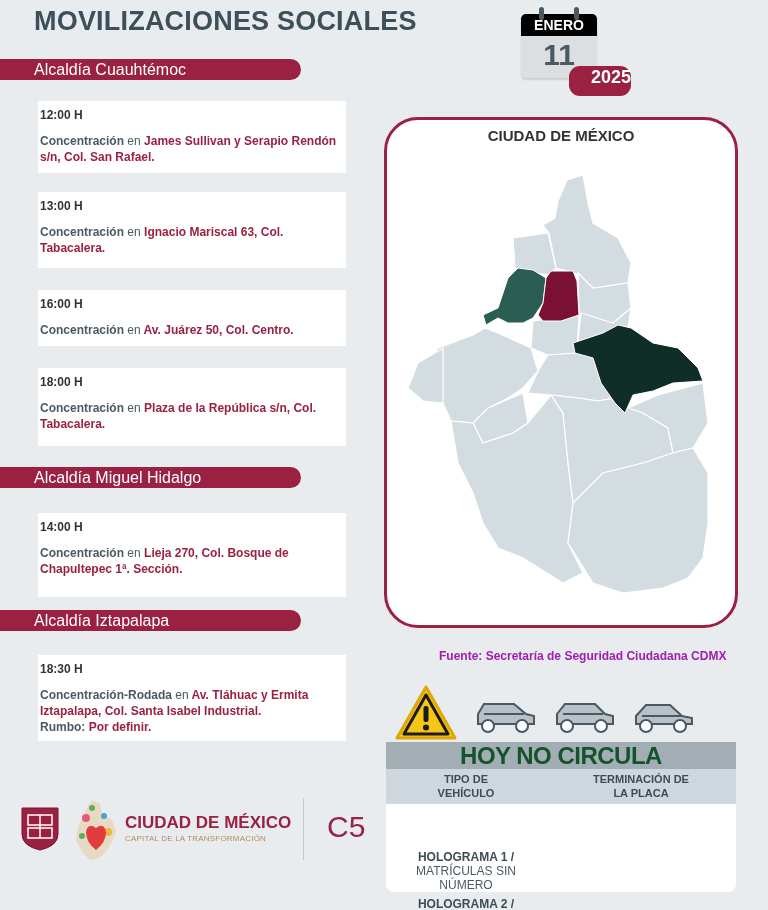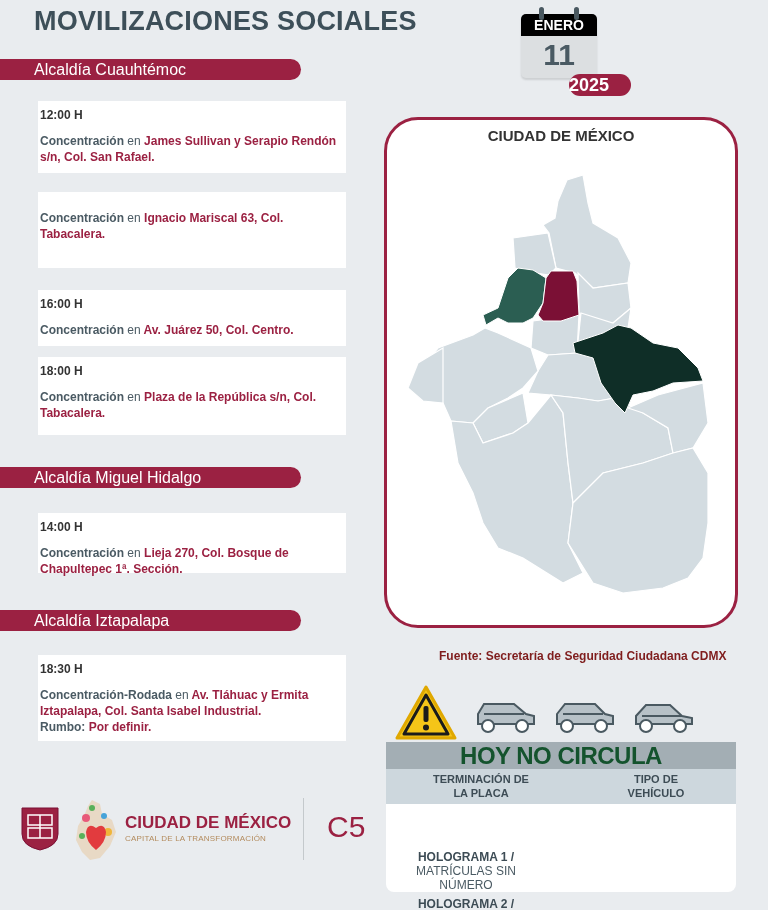--- a/index.html
+++ b/index.html
@@ -3,31 +3,31 @@
 <meta charset="utf-8">
 <style>
   * { box-sizing: border-box; margin: 0; padding: 0; }
   body { width: 768px; height: 910px; background: #e9ecef; font-family: "Liberation Sans", sans-serif; position: relative; overflow: hidden; }
   .title { position: absolute; left: 34px; top: 6px; font-size: 27px; font-weight: 700; color: #3d4f59; letter-spacing: 0.2px; }
   .calendar { position: absolute; left: 519px; top: 4px; width: 115px; height: 84px; }
   .cal-body { position: absolute; left: 2px; top: 10px; width: 76px; height: 64px; background: #dcdfe1; border-radius: 5px; box-shadow: 0 2px 2px rgba(0,0,0,0.12); }
   .cal-head { position: absolute; left: 2px; top: 10px; width: 76px; height: 22px; background: #000000; border-radius: 5px 5px 0 0; color: #fff; font-weight: 700; font-size: 14px; text-align: center; line-height: 22px; }
   .cal-ring { position: absolute; top: 3px; width: 5px; height: 13px; background: #4a5961; border-radius: 3px; }
   .cal-day { position: absolute; left: 2px; top: 34px; width: 76px; text-align: center; font-size: 30px; font-weight: 700; color: #4a5a63; }
-  .cal-year { position: absolute; left: 50px; top: 62px; width: 62px; height: 22px; background: #9b2142; color: #fff; border-radius: 11px; font-weight: 700; font-size: 18px; text-align: left; line-height: 22px; margin-top: 8px; }
+  .cal-year { position: absolute; left: 50px; top: 62px; width: 62px; height: 30px; background: #9b2142; color: #fff; border-radius: 11px; font-weight: 700; font-size: 18px; text-align: right; line-height: 22px; }
   .alcaldia-bar { position: absolute; left: 0; width: 301px; height: 21px; background: #9b2142; border-radius: 0 11px 11px 0; color: #fff; font-size: 16px; line-height: 21px; padding-left: 34px; }
   .card { position: absolute; left: 38px; width: 308px; background: #fff; padding: 7px 2px 0 2px; }
   .card .time { font-size: 12px; font-weight: 700; color: #333; }
   .card .desc { font-size: 12px; font-weight: 700; color: #4a5a63; line-height: 16px; margin-top: 11px; }
   .card .desc .hl { color: #9b2142; }
   .card .desc .norm { font-weight: 400; }
   .map-frame { position: absolute; left: 384px; top: 117px; width: 354px; height: 511px; border: 3px solid #9b2142; border-radius: 34px; background: #fff; }
   .map-title { position: absolute; top: 7px; width: 100%; text-align: center; font-size: 15px; font-weight: 700; color: #333; }
   .map-svg { position: absolute; left: 0; top: 0; }
-  .source { position: absolute; left: 403px; top: 649px; font-size: 12px; font-weight: 700; color: #7f1d1d; padding-left: 36px; }
+  .source { position: absolute; left: 403px; top: 649px; font-size: 12px; font-weight: 700; color: #a21caf; padding-left: 36px; }
   .hnc { position: absolute; left: 386px; top: 680px; width: 350px; height: 212px; }
   .hnc-panel { position: absolute; left: 0; top: 62px; width: 350px; height: 150px; background: #fff; border-radius: 0 0 8px 8px; }
   .hnc-title { position: absolute; left: 0; top: 62px; width: 350px; height: 27px; background: #a3aeb4; color: #14532d; font-size: 24px; font-weight: 700; text-align: center; line-height: 28px; letter-spacing: -0.5px; }
   .hnc-cols { position: absolute; left: 0; top: 89px; width: 350px; height: 35px; background: #cdd7dd; display: flex; }
   .hnc-col { flex: 1; text-align: center; font-size: 11px; font-weight: 700; color: #3d4c55; padding-top: 3px; line-height: 14px; }
   .hnc-body { position: absolute; left: 0; top: 130px; width: 350px; display: flex; margin-top: 40px; }
   .hnc-cell { flex: 1; text-align: center; font-size: 12px; color: #4a5a63; line-height: 14px; }
   .hnc-cell b { color: #3d4c55; }
   .footer { position: absolute; left: 0; top: 790px; width: 380px; height: 80px; }
   .logo-text1 { position: absolute; left: 125px; top: 23px; font-size: 17px; font-weight: 700; color: #9b2142; }
@@ -50,36 +50,37 @@
 </div>
 
 <div class="alcaldia-bar" style="top:59px">Alcaldía Cuauhtémoc</div>
 
 <div class="card" style="top:101px;height:72px">
   <div class="time">12:00 H</div>
   <div class="desc"><span>Concentración</span> <span class="norm">en</span> <span class="hl">James Sullivan y Serapio Rendón s/n, Col. San Rafael.</span></div>
 </div>
 
 <div class="card" style="top:192px;height:76px">
+  <div class="time">13:00 H</div>
   <div class="desc"><span>Concentración</span> <span class="norm">en</span> <span class="hl">Ignacio Mariscal 63, Col. Tabacalera.</span></div>
 </div>
 
 <div class="card" style="top:290px;height:56px">
   <div class="time">16:00 H</div>
   <div class="desc"><span>Concentración</span> <span class="norm">en</span> <span class="hl">Av. Juárez 50, Col. Centro.</span></div>
 </div>
 
-<div class="card" style="top:357px;height:78px">
+<div class="card" style="top:368px;height:78px">
   <div class="time">18:00 H</div>
   <div class="desc"><span>Concentración</span> <span class="norm">en</span> <span class="hl">Plaza de la República s/n, Col. Tabacalera.</span></div>
 </div>
 
 <div class="alcaldia-bar" style="top:467px">Alcaldía Miguel Hidalgo</div>
 
-<div class="card" style="top:513px;height:60px">
+<div class="card" style="top:513px;height:84px">
   <div class="time">14:00 H</div>
   <div class="desc"><span>Concentración</span> <span class="norm">en</span> <span class="hl">Lieja 270, Col. Bosque de Chapultepec 1ª. Sección.</span></div>
 </div>
 
 <div class="alcaldia-bar" style="top:610px">Alcaldía Iztapalapa</div>
 
 <div class="card" style="top:655px;height:86px">
   <div class="time">18:30 H</div>
   <div class="desc"><span>Concentración-Rodada</span> <span class="norm">en</span> <span class="hl">Av. Tláhuac y Ermita Iztapalapa, Col. Santa Isabel Industrial.</span><br><span>Rumbo:</span> <span class="hl">Por definir.</span></div>
 </div>
@@ -146,22 +147,22 @@
   </svg>
   <svg style="position:absolute;left:246px;top:20px" width="64" height="34" viewBox="0 0 64 34">
     <path d="M4 24 L4 16 L14 5 L38 5 L50 16 L60 18 L60 24 Z" fill="#b7c1c7" stroke="#4a5961" stroke-width="2"></path>
     <line x1="10" y1="16" x2="50" y2="16" stroke="#4a5961" stroke-width="2"></line>
     <circle cx="14" cy="26" r="6" fill="#fff" stroke="#4a5961" stroke-width="2"></circle>
     <circle cx="48" cy="26" r="6" fill="#fff" stroke="#4a5961" stroke-width="2"></circle>
   </svg>
   <div class="hnc-panel"></div>
   <div class="hnc-title">HOY NO CIRCULA</div>
   <div class="hnc-cols">
+    <div class="hnc-col" style="max-width:160px;padding:3px 45px 0">TIPO DE VEHÍCULO</div>
     <div class="hnc-col" style="padding:3px 40px 0">TERMINACIÓN DE LA PLACA</div>
-    <div class="hnc-col" style="max-width:160px;padding:3px 45px 0">TIPO DE VEHÍCULO</div>
   </div>
   <div class="hnc-body">
     <div class="hnc-cell" style="max-width:160px;padding:0 25px">
       <b>HOLOGRAMA 1 /</b><br>
       <span>MATRÍCULAS SIN NÚMERO</span><br>
       <div style="height:5px"></div>
       <b>HOLOGRAMA 2 /</b><br>
       <span>CUARTO CIRCULA</span>
     </div>
   </div>

